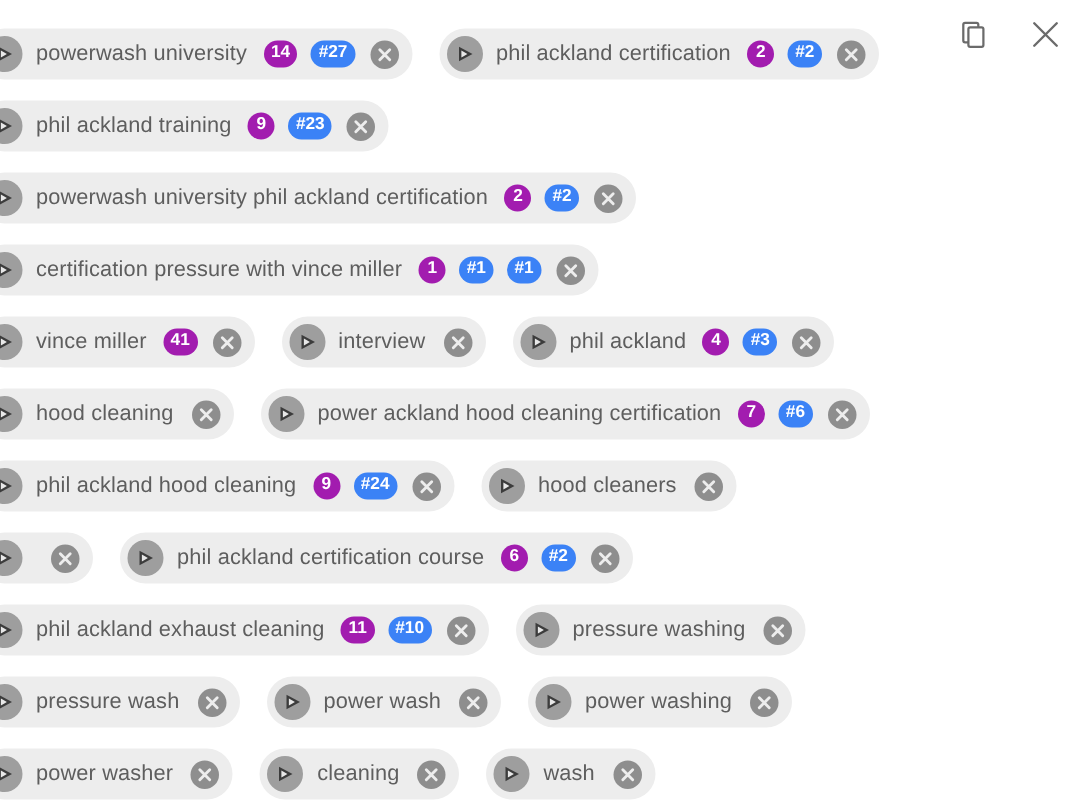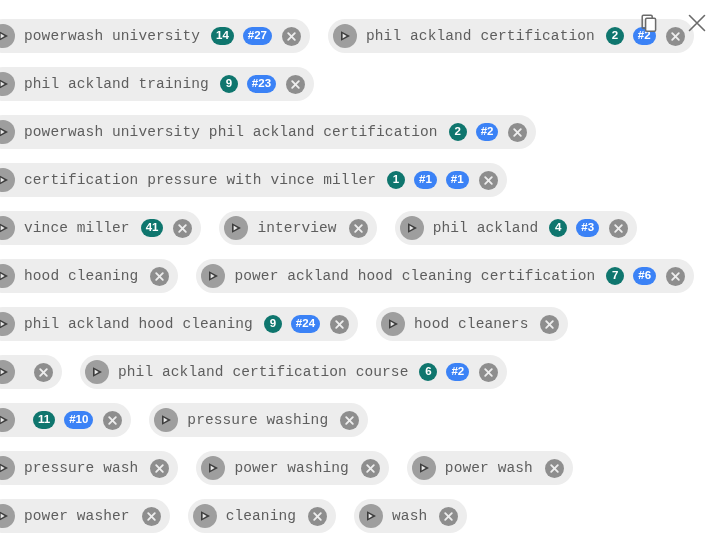--- a/index.html
+++ b/index.html
@@ -85,40 +85,39 @@
     margin-right: 9px;
   }
   .chip-icon svg { display: block; }
 
   .chip-label {
     font-size: 14.5px;
     color: #5e5e5e;
     letter-spacing: 0.1px;
     line-height: 1;
     padding-right: 2px;
-    font-family: Liberation Mono, monospace;
   }
 
   .badge {
     display: inline-flex;
     align-items: center;
     justify-content: center;
     height: 18px;
     min-width: 18px;
     padding: 0 5px;
     box-sizing: border-box;
     border-radius: 9px;
     font-size: 11.5px;
     font-weight: bold;
     color: #ffffff;
     line-height: 1;
     margin-left: 9px;
     flex: 0 0 auto;
   }
-  .badge.green { background: #0f766e; }
+  .badge.green { background: #a21caf; }
   .badge.blue  { background: #3b82f6; }
 
   .chip-close {
     width: 19px;
     height: 19px;
     border-radius: 50%;
     background: #8e8e8e;
     display: inline-flex;
     align-items: center;
     justify-content: center;
@@ -384,20 +383,21 @@
         </div>
       </div>
       <div class="chip-row">
         <div class="chip">
           <span class="chip-icon">
             <svg width="14" height="14" viewBox="0 0 14 14">
               <path d="M3 2.2 L12 7 L3 11.8 Z" fill="#3c3c3c"></path>
               <path d="M4.6 4.6 L8.6 7 L4.6 9.4 Z" fill="#e8e8e8"></path>
             </svg>
           </span>
+          <span class="chip-label">phil ackland exhaust cleaning</span>
           <span class="badge green">11</span>
           <span class="badge blue">#10</span>
           <span class="chip-close">
             <svg width="11" height="11" viewBox="0 0 11 11">
               <path d="M2.2 2.2 L8.8 8.8 M8.8 2.2 L2.2 8.8" stroke="#ededed" stroke-width="1.9" stroke-linecap="round"></path>
             </svg>
           </span>
         </div>
         <div class="chip">
           <span class="chip-icon">
@@ -429,41 +429,41 @@
             </svg>
           </span>
         </div>
         <div class="chip">
           <span class="chip-icon">
             <svg width="14" height="14" viewBox="0 0 14 14">
               <path d="M3 2.2 L12 7 L3 11.8 Z" fill="#3c3c3c"></path>
               <path d="M4.6 4.6 L8.6 7 L4.6 9.4 Z" fill="#e8e8e8"></path>
             </svg>
           </span>
+          <span class="chip-label">power wash</span>
+          <span class="chip-close">
+            <svg width="11" height="11" viewBox="0 0 11 11">
+              <path d="M2.2 2.2 L8.8 8.8 M8.8 2.2 L2.2 8.8" stroke="#ededed" stroke-width="1.9" stroke-linecap="round"></path>
+            </svg>
+          </span>
+        </div>
+        <div class="chip">
+          <span class="chip-icon">
+            <svg width="14" height="14" viewBox="0 0 14 14">
+              <path d="M3 2.2 L12 7 L3 11.8 Z" fill="#3c3c3c"></path>
+              <path d="M4.6 4.6 L8.6 7 L4.6 9.4 Z" fill="#e8e8e8"></path>
+            </svg>
+          </span>
           <span class="chip-label">power washing</span>
           <span class="chip-close">
             <svg width="11" height="11" viewBox="0 0 11 11">
               <path d="M2.2 2.2 L8.8 8.8 M8.8 2.2 L2.2 8.8" stroke="#ededed" stroke-width="1.9" stroke-linecap="round"></path>
             </svg>
           </span>
         </div>
-        <div class="chip">
-          <span class="chip-icon">
-            <svg width="14" height="14" viewBox="0 0 14 14">
-              <path d="M3 2.2 L12 7 L3 11.8 Z" fill="#3c3c3c"></path>
-              <path d="M4.6 4.6 L8.6 7 L4.6 9.4 Z" fill="#e8e8e8"></path>
-            </svg>
-          </span>
-          <span class="chip-label">power wash</span>
-          <span class="chip-close">
-            <svg width="11" height="11" viewBox="0 0 11 11">
-              <path d="M2.2 2.2 L8.8 8.8 M8.8 2.2 L2.2 8.8" stroke="#ededed" stroke-width="1.9" stroke-linecap="round"></path>
-            </svg>
-          </span>
-        </div>
       </div>
       <div class="chip-row">
         <div class="chip">
           <span class="chip-icon">
             <svg width="14" height="14" viewBox="0 0 14 14">
               <path d="M3 2.2 L12 7 L3 11.8 Z" fill="#3c3c3c"></path>
               <path d="M4.6 4.6 L8.6 7 L4.6 9.4 Z" fill="#e8e8e8"></path>
             </svg>
           </span>
           <span class="chip-label">power washer</span>

